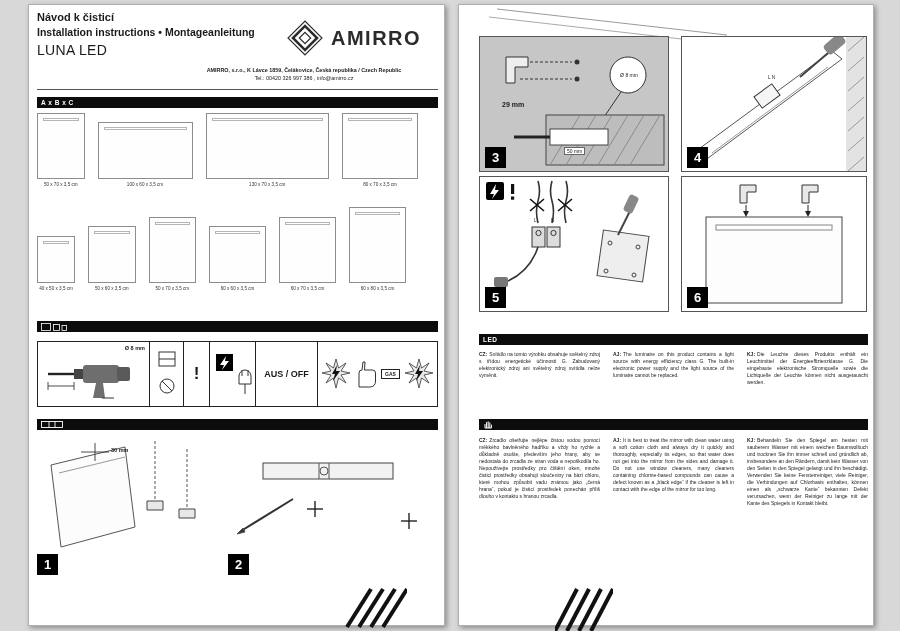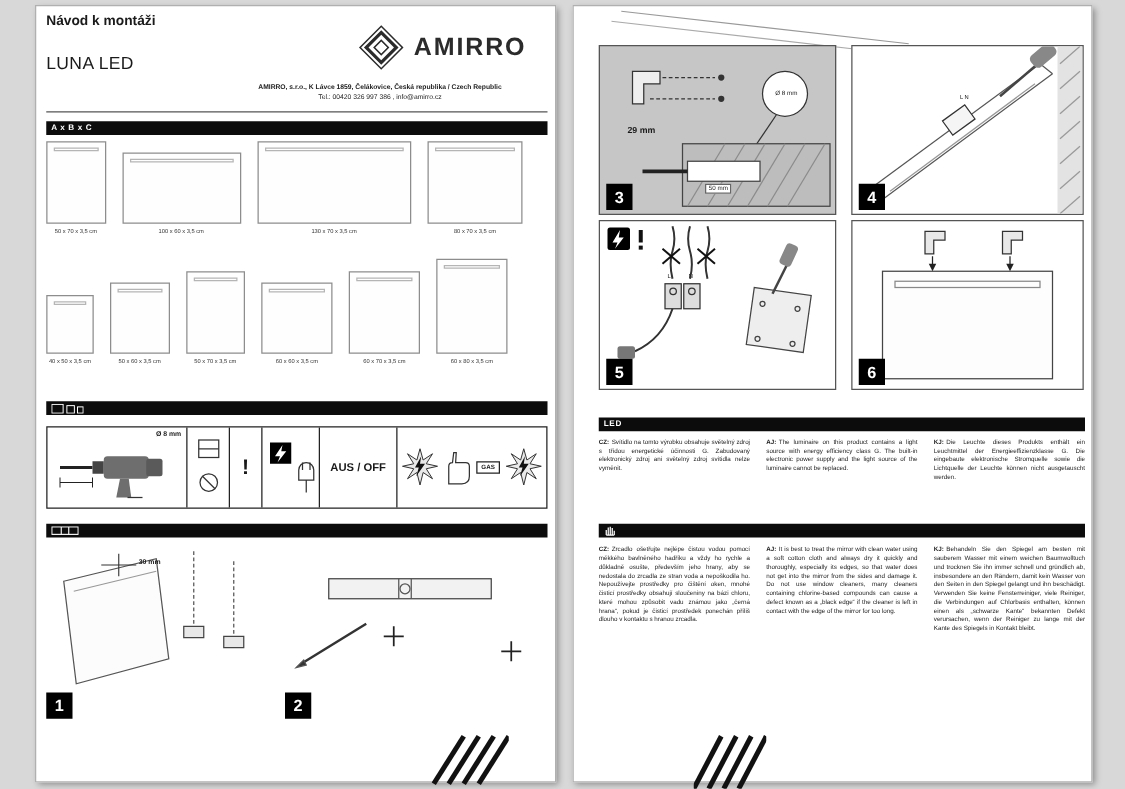--- a/index.html
+++ b/index.html
@@ -36,21 +36,22 @@
   .plabel.b { font-weight:bold; }
   .whitebg { background:#fff; padding:0 2px; border:1px solid #666; }
   .txtcol { position:absolute; width:121px; font-size:5px; line-height:1.4; text-align:justify; color:#222; }
   .txtcol b { margin-right:2px; }
 </style>
 </head>
 <body>
 
 <div class="page" style="left:28px; top:4px; width:417px; height:622px;">
 
-  <div class="t1" style="left:8px; top:6px;">Návod k montáži</div>
+  <div class="t1" style="left:8px; top:6px;">Návod k čisticí</div>
+  <div class="t2" style="left:8px; top:21px;">Installation instructions • Montageanleitung</div>
   <div class="t3" style="left:8px; top:37px;">LUNA LED</div>
 
   <svg class="abs" style="left:255px; top:12px;" width="42" height="42" viewBox="0 0 42 42">
     <g fill="none" stroke="#2b2b2b">
       <rect x="9" y="9" width="24" height="24" transform="rotate(45 21 21)" stroke-width="1.2"></rect>
       <rect x="12.5" y="12.5" width="17" height="17" transform="rotate(45 21 21)" stroke-width="2.6"></rect>
       <rect x="17" y="17" width="8" height="8" transform="rotate(45 21 21)" stroke-width="1.2"></rect>
     </g>
   </svg>
   <div class="brand" style="left:302px; top:22px;">AMIRRO</div>

